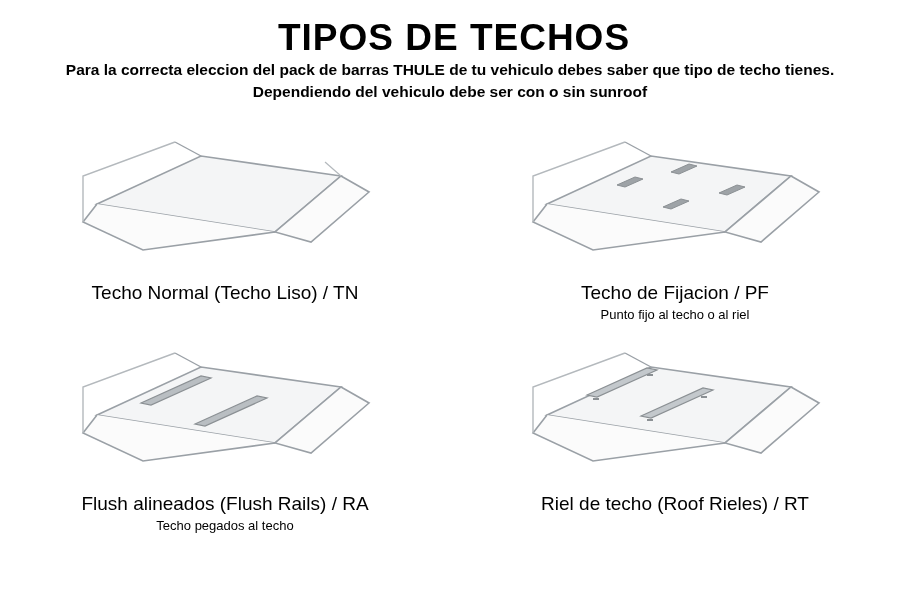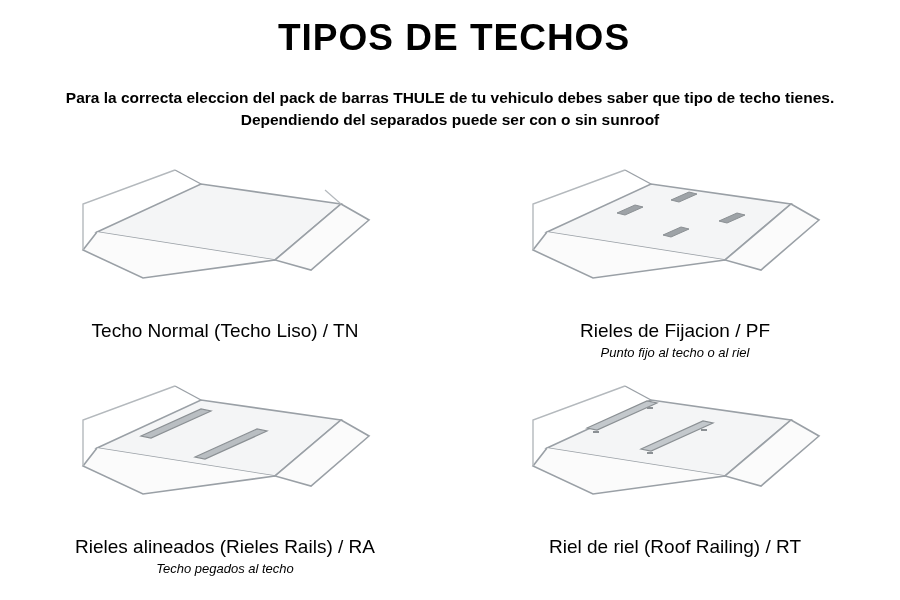--- a/index.html
+++ b/index.html
@@ -25,21 +25,21 @@
     text-align: center;
     font-size: 37px;
     font-weight: bold;
     letter-spacing: 1px;
     margin: 18px 0 0 8px;
     line-height: 1.1;
     color: #000000;
   }
   .subtitle-block {
     text-align: center;
-    margin-top: 28px;
+    margin-top: 0;
   }
   .subtitle-line {
     font-size: 15.5px;
     font-weight: bold;
     line-height: 1.45;
     color: #000000;
   }
   .grid {
     position: relative;
     margin-top: 14px;
@@ -59,42 +59,41 @@
   .art {
     width: 400px;
     height: 150px;
     display: block;
   }
   .cell-caption {
     font-size: 19px;
     font-weight: normal;
     color: #000000;
     text-align: center;
-    margin-top: 16px;
+    margin-top: 6px;
   }
   .cell-sub {
     font-size: 13px;
     color: #000000;
     text-align: center;
     margin-top: 3px;
-    font-style: italic;
   }
   .cell.row1 .art { margin-top: 8px; }
   .cell.row2 .art { margin-top: 10px; }
 </style>
 </head>
 <body>
 
 <div class="page">
 
   <h1 class="title">TIPOS DE TECHOS</h1>
 
   <div class="subtitle-block">
     <div class="subtitle-line">Para la correcta eleccion del pack de barras THULE de tu vehiculo debes saber que tipo de techo tienes.</div>
-    <div class="subtitle-line">Dependiendo del separados puede ser con o sin sunroof</div>
+    <div class="subtitle-line">Dependiendo del vehiculo debe ser con o sin sunroof</div>
   </div>
 
   <div class="grid">
 
     <div class="cell row1">
       <svg class="art" viewBox="0 0 400 150">
 
         <path d="M72 78 L176 30 L316 50 L250 106 Z" fill="#f4f5f6" stroke="#9aa0a6" stroke-width="1.6"></path>
 
         <path d="M72 78 L58 96 L118 124 L250 106" fill="#fbfbfb" stroke="#9aa0a6" stroke-width="1.6"></path>
@@ -117,56 +116,56 @@
         <path d="M176 30 L150 16" stroke="#9aa0a6" stroke-width="1.4" fill="none"></path>
         <path d="M150 16 L58 50 L58 96" stroke="#b4b9bd" stroke-width="1.4" fill="none"></path>
 
         <g stroke="#8b9094" stroke-width="1">
           <path d="M142 59 L160 51 L168 53 L150 61 Z" fill="#9ea3a7"></path>
           <path d="M196 46 L214 38 L222 40 L204 48 Z" fill="#9ea3a7"></path>
           <path d="M188 81 L206 73 L214 75 L196 83 Z" fill="#9ea3a7"></path>
           <path d="M244 67 L262 59 L270 61 L252 69 Z" fill="#9ea3a7"></path>
         </g>
       </svg>
-      <div class="cell-caption">Rieles de Fijacion / PF</div>
+      <div class="cell-caption">Techo de Fijacion / PF</div>
       <div class="cell-sub">Punto fijo al techo o al riel</div>
     </div>
 
     <div class="cell row2">
       <svg class="art" viewBox="0 0 400 150">
         <path d="M72 78 L176 30 L316 50 L250 106 Z" fill="#f4f5f6" stroke="#9aa0a6" stroke-width="1.6"></path>
         <path d="M72 78 L58 96 L118 124 L250 106" fill="#fbfbfb" stroke="#9aa0a6" stroke-width="1.6"></path>
         <path d="M316 50 L344 66 L286 116 L250 106 Z" fill="#fbfbfb" stroke="#9aa0a6" stroke-width="1.6"></path>
         <path d="M176 30 L150 16" stroke="#9aa0a6" stroke-width="1.4" fill="none"></path>
         <path d="M150 16 L58 50 L58 96" stroke="#b4b9bd" stroke-width="1.4" fill="none"></path>
 
         <g stroke="#8b9094" stroke-width="1.2">
           <path d="M110 68 L178 37 L290 53 L226 84 Z" fill="none" stroke="none"></path>
           <path d="M116 66 L176 39 L186 41 L126 68 Z" fill="#b9bec2"></path>
           <path d="M170 87 L232 59 L242 61 L180 89 Z" fill="#b9bec2"></path>
         </g>
       </svg>
-      <div class="cell-caption">Rieles alineados (Rieles Rails) / RA</div>
+      <div class="cell-caption">Flush alineados (Flush Rails) / RA</div>
       <div class="cell-sub">Techo pegados al techo</div>
     </div>
 
     <div class="cell row2">
       <svg class="art" viewBox="0 0 400 150">
         <path d="M72 78 L176 30 L316 50 L250 106 Z" fill="#f4f5f6" stroke="#9aa0a6" stroke-width="1.6"></path>
         <path d="M72 78 L58 96 L118 124 L250 106" fill="#fbfbfb" stroke="#9aa0a6" stroke-width="1.6"></path>
         <path d="M316 50 L344 66 L286 116 L250 106 Z" fill="#fbfbfb" stroke="#9aa0a6" stroke-width="1.6"></path>
         <path d="M176 30 L150 16" stroke="#9aa0a6" stroke-width="1.4" fill="none"></path>
         <path d="M150 16 L58 50 L58 96" stroke="#b4b9bd" stroke-width="1.4" fill="none"></path>
 
         <g stroke="#8b9094" stroke-width="1.2">
           <path d="M112 58 L172 31 L182 33 L122 60 Z" fill="#c3c8cc"></path>
           <path d="M118 62 L124 62" stroke="#8b9094" stroke-width="2"></path>
           <path d="M172 38 L178 38" stroke="#8b9094" stroke-width="2"></path>
           <path d="M166 79 L228 51 L238 53 L176 81 Z" fill="#c3c8cc"></path>
           <path d="M172 83 L178 83" stroke="#8b9094" stroke-width="2"></path>
           <path d="M226 60 L232 60" stroke="#8b9094" stroke-width="2"></path>
         </g>
       </svg>
-      <div class="cell-caption">Riel de riel (Roof Railing) / RT</div>
+      <div class="cell-caption">Riel de techo (Roof Rieles) / RT</div>
     </div>
 
   </div>
 </div>
 
 </body></html>

